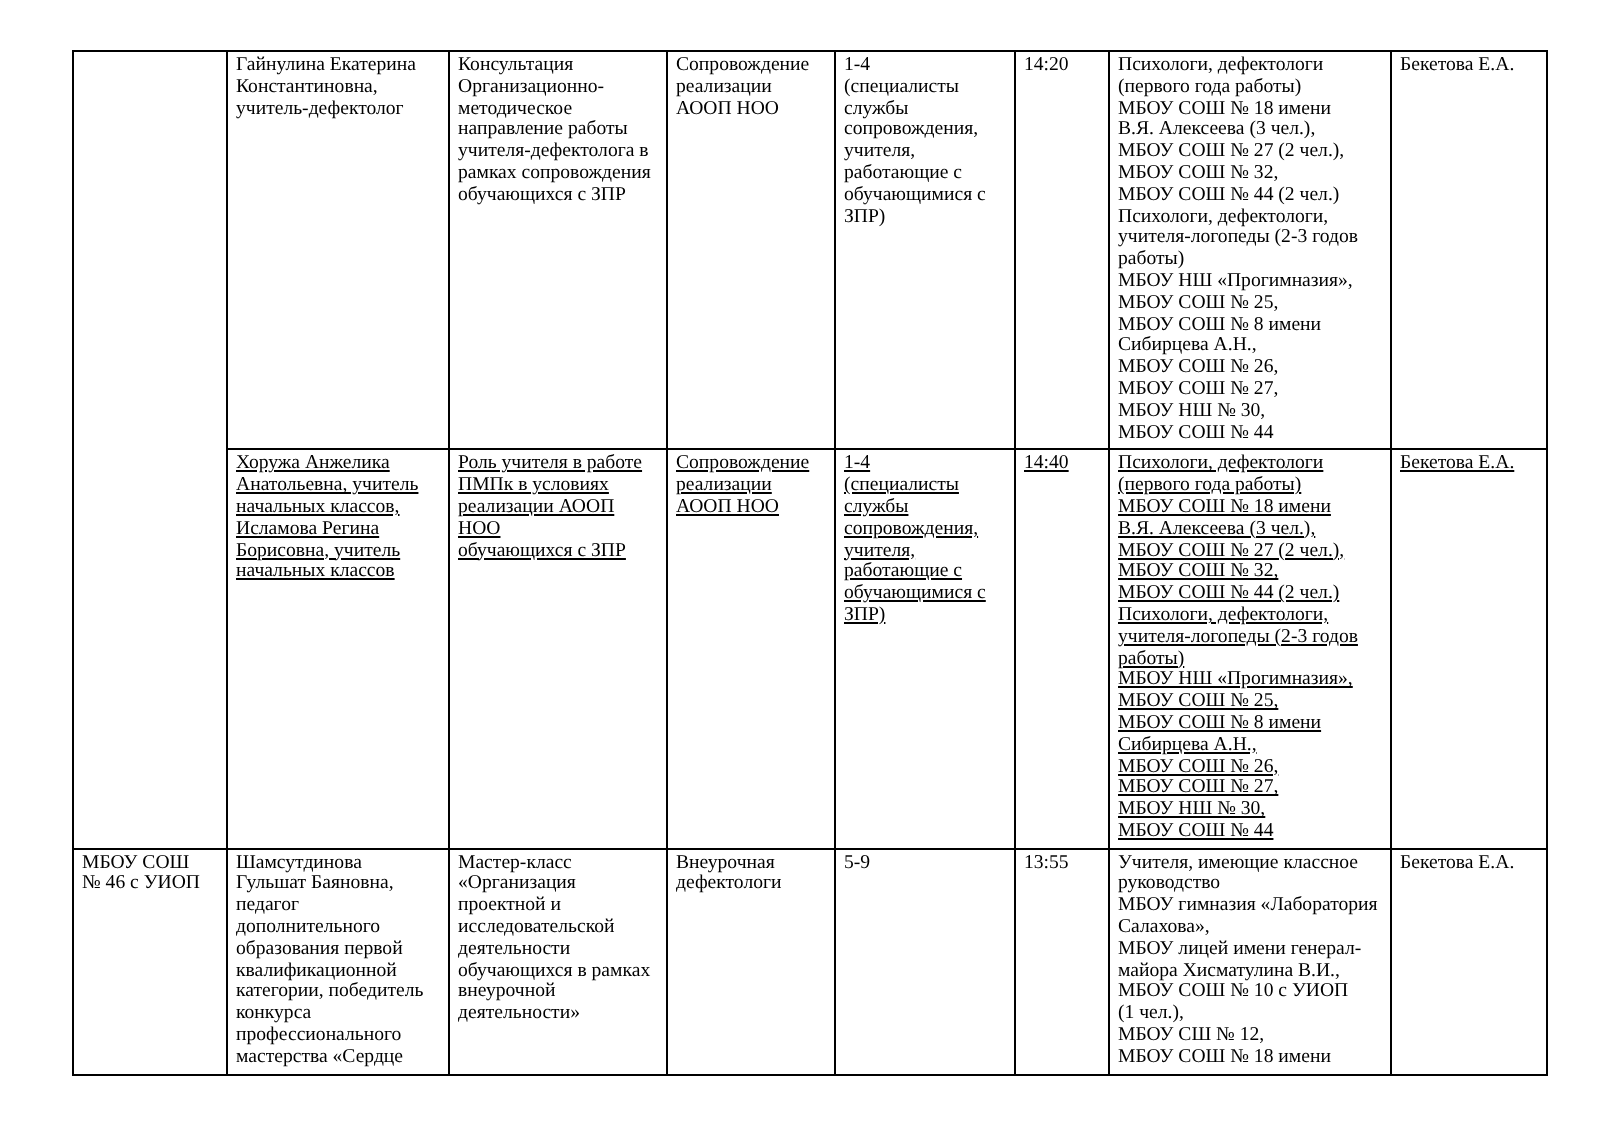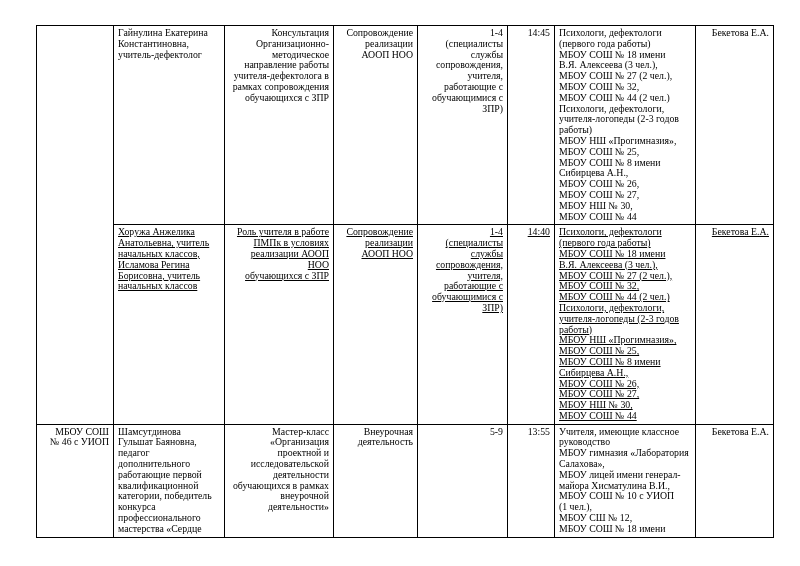--- a/index.html
+++ b/index.html
@@ -25,21 +25,21 @@
     vertical-align: top;
     padding: 2px 4px;
     font-size: 9.8px;
     line-height: 10.8px;
     white-space: pre-line;
     overflow: hidden;
   }
   tr.r1 { height: 197px; }
   tr.r2 { height: 199px; text-decoration: underline; }
   tr.r3 { height: 111px; }
-  .center { text-align: right; }
+  .center { text-align: left; }
   .left   { text-align: left; }
 </style>
 </head>
 <body>
 
 <div class="page">
   <table class="schedule">
     <colgroup>
       <col style="width:77px">
       <col style="width:111px">
@@ -67,21 +67,21 @@
 реализации
 АООП НОО</td>
         <td class="center">1-4
 (специалисты
 службы
 сопровождения,
 учителя,
 работающие с
 обучающимися с
 ЗПР)</td>
-        <td class="center">14:45</td>
+        <td class="center">14:20</td>
         <td class="left">Психологи, дефектологи
 (первого года работы)
 МБОУ СОШ № 18 имени
 В.Я. Алексеева (3 чел.),
 МБОУ СОШ № 27 (2 чел.),
 МБОУ СОШ № 32,
 МБОУ СОШ № 44 (2 чел.)
 Психологи, дефектологи,
 учителя-логопеды (2-3 годов
 работы)
@@ -138,36 +138,36 @@
 МБОУ СОШ № 44</td>
         <td class="center">Бекетова Е.А.</td>
       </tr>
       <tr class="r3">
         <td class="center">МБОУ СОШ
 № 46 с УИОП</td>
         <td class="left">Шамсутдинова
 Гульшат Баяновна,
 педагог
 дополнительного
-работающие первой
+образования первой
 квалификационной
 категории, победитель
 конкурса
 профессионального
 мастерства «Сердце</td>
         <td class="center">Мастер-класс
 «Организация
 проектной и
 исследовательской
 деятельности
 обучающихся в рамках
 внеурочной
 деятельности»</td>
         <td class="center">Внеурочная
-деятельность</td>
+дефектологи</td>
         <td class="center">5-9</td>
         <td class="center">13:55</td>
         <td class="left">Учителя, имеющие классное
 руководство
 МБОУ гимназия «Лаборатория
 Салахова»,
 МБОУ лицей имени генерал-
 майора Хисматулина В.И.,
 МБОУ СОШ № 10 с УИОП
 (1 чел.),

